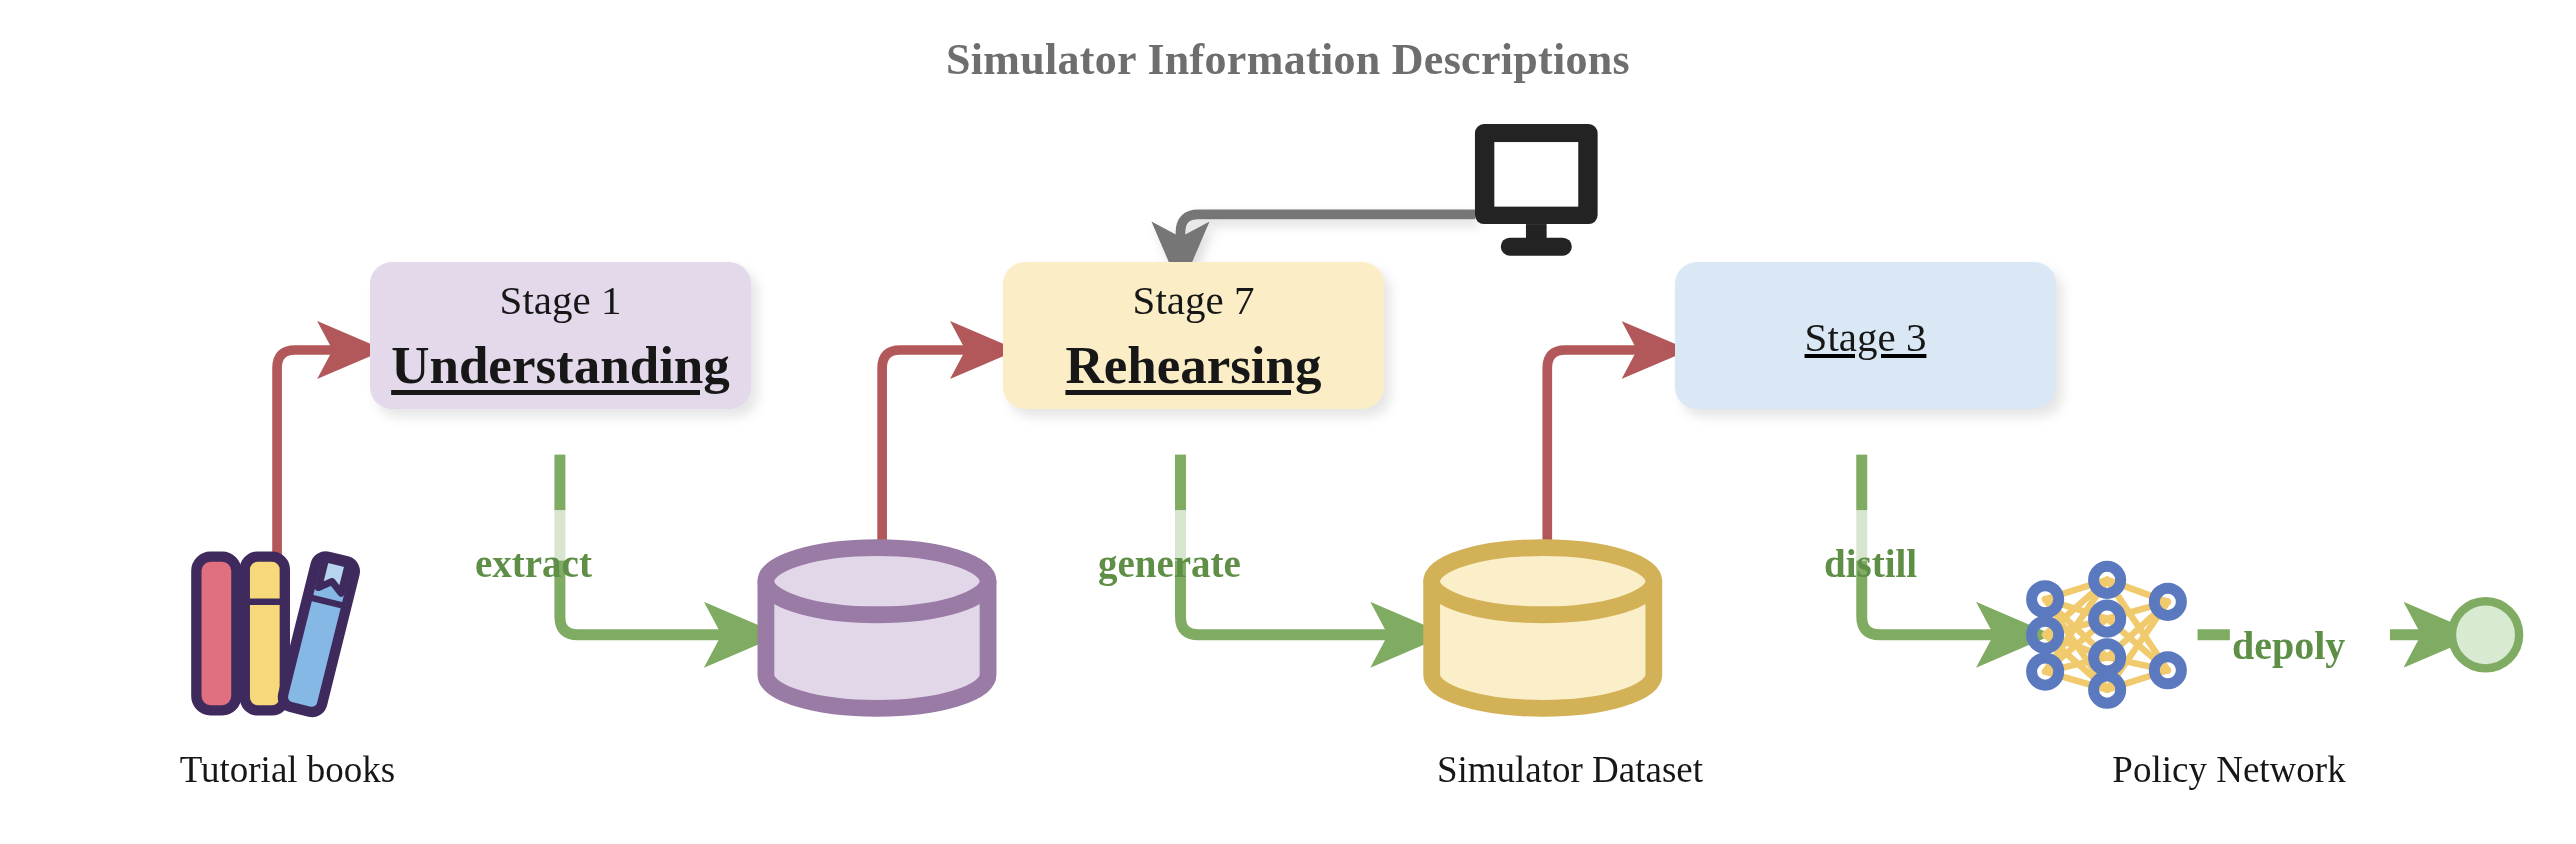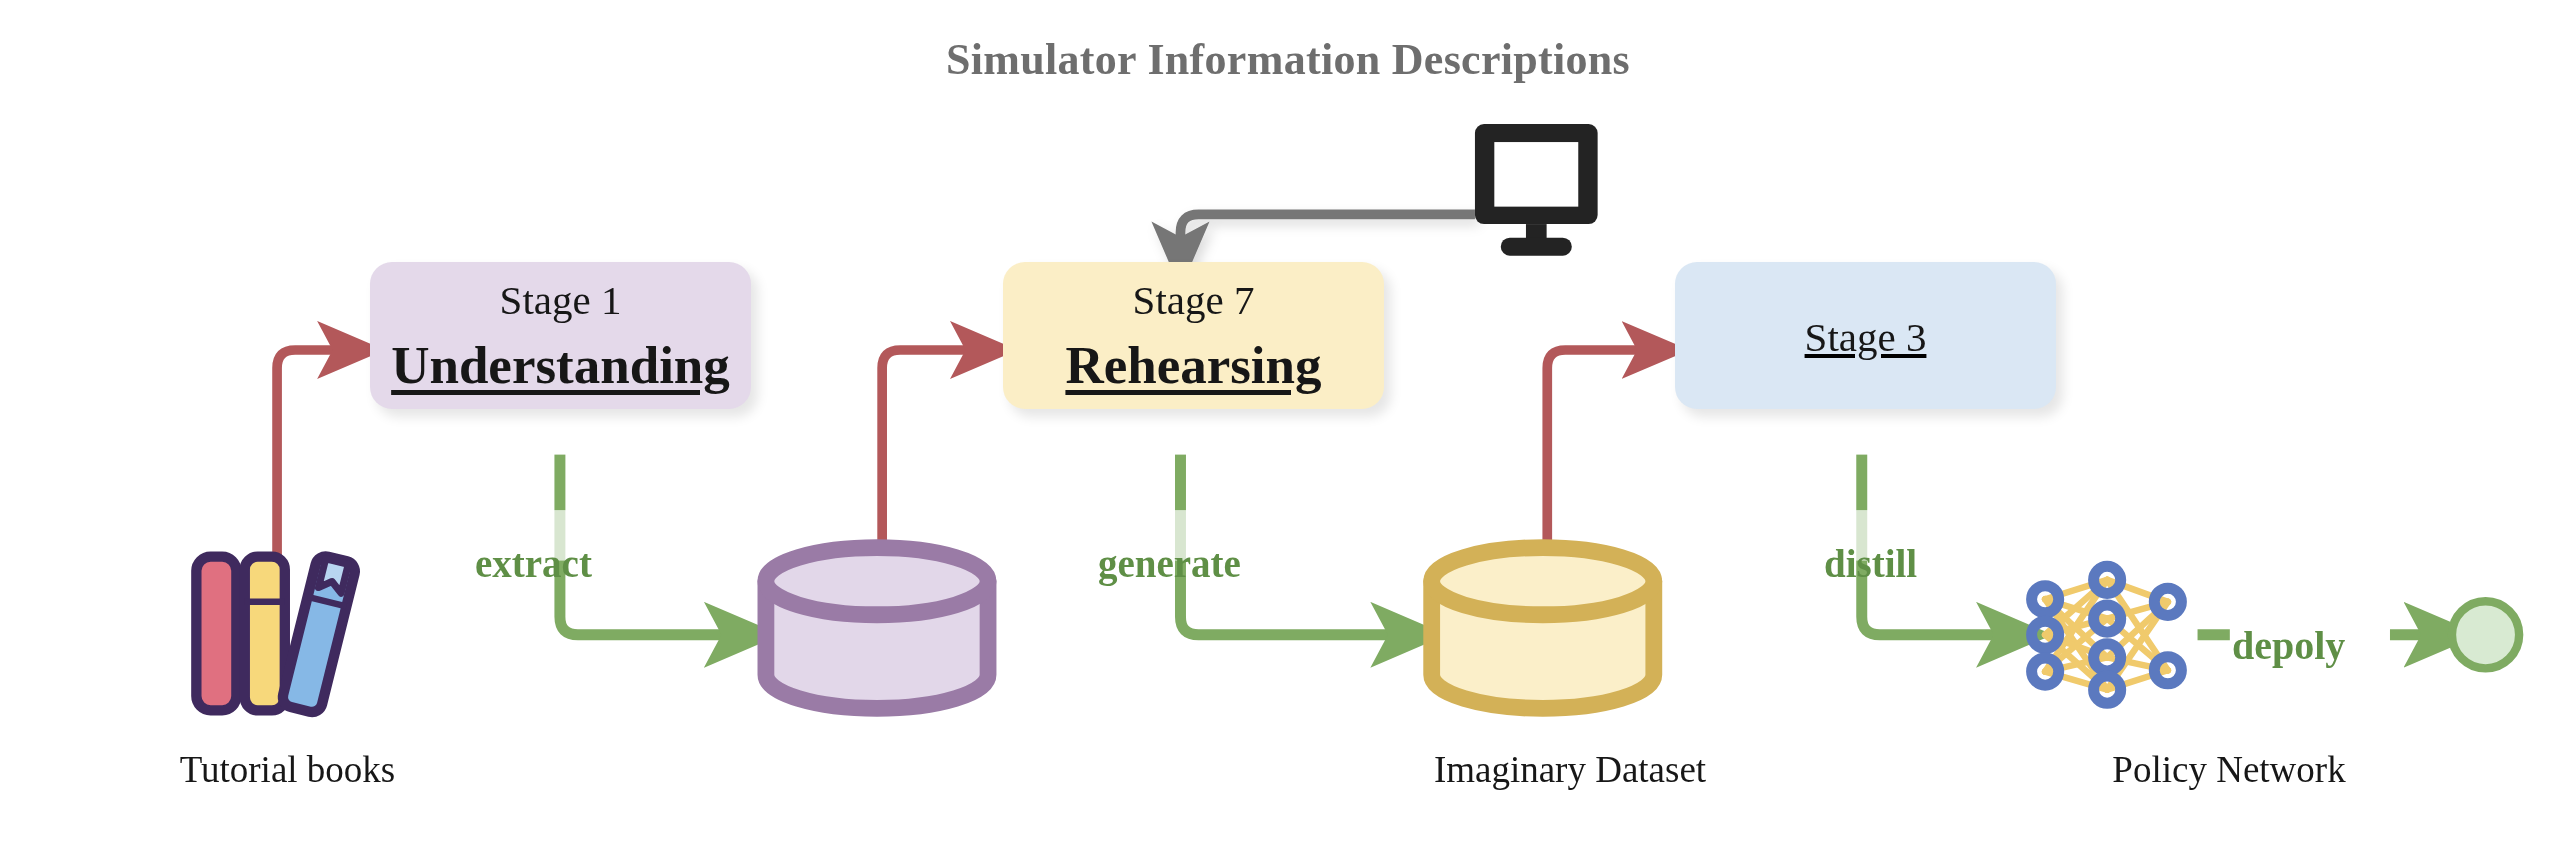--- a/index.html
+++ b/index.html
@@ -261,17 +261,17 @@
   <div class="stage-box" id="stage-3-box">
     <div class="stage-top">Stage 3</div>
   </div>
 
   <div class="edge-label" id="label-extract">extract</div>
   <div class="edge-label" id="label-generate">generate</div>
   <div class="edge-label" id="label-distill">distill</div>
   <div class="edge-label" id="label-deploy">depoly</div>
 
   <div class="caption" id="caption-books">Tutorial books</div>
-  <div class="caption" id="caption-dataset">Imaginary Dataset</div>
+  <div class="caption" id="caption-dataset">Simulator Dataset</div>
   <div class="caption" id="caption-policy">Policy Network</div>
 
 </div>
 
 
 </body></html>

